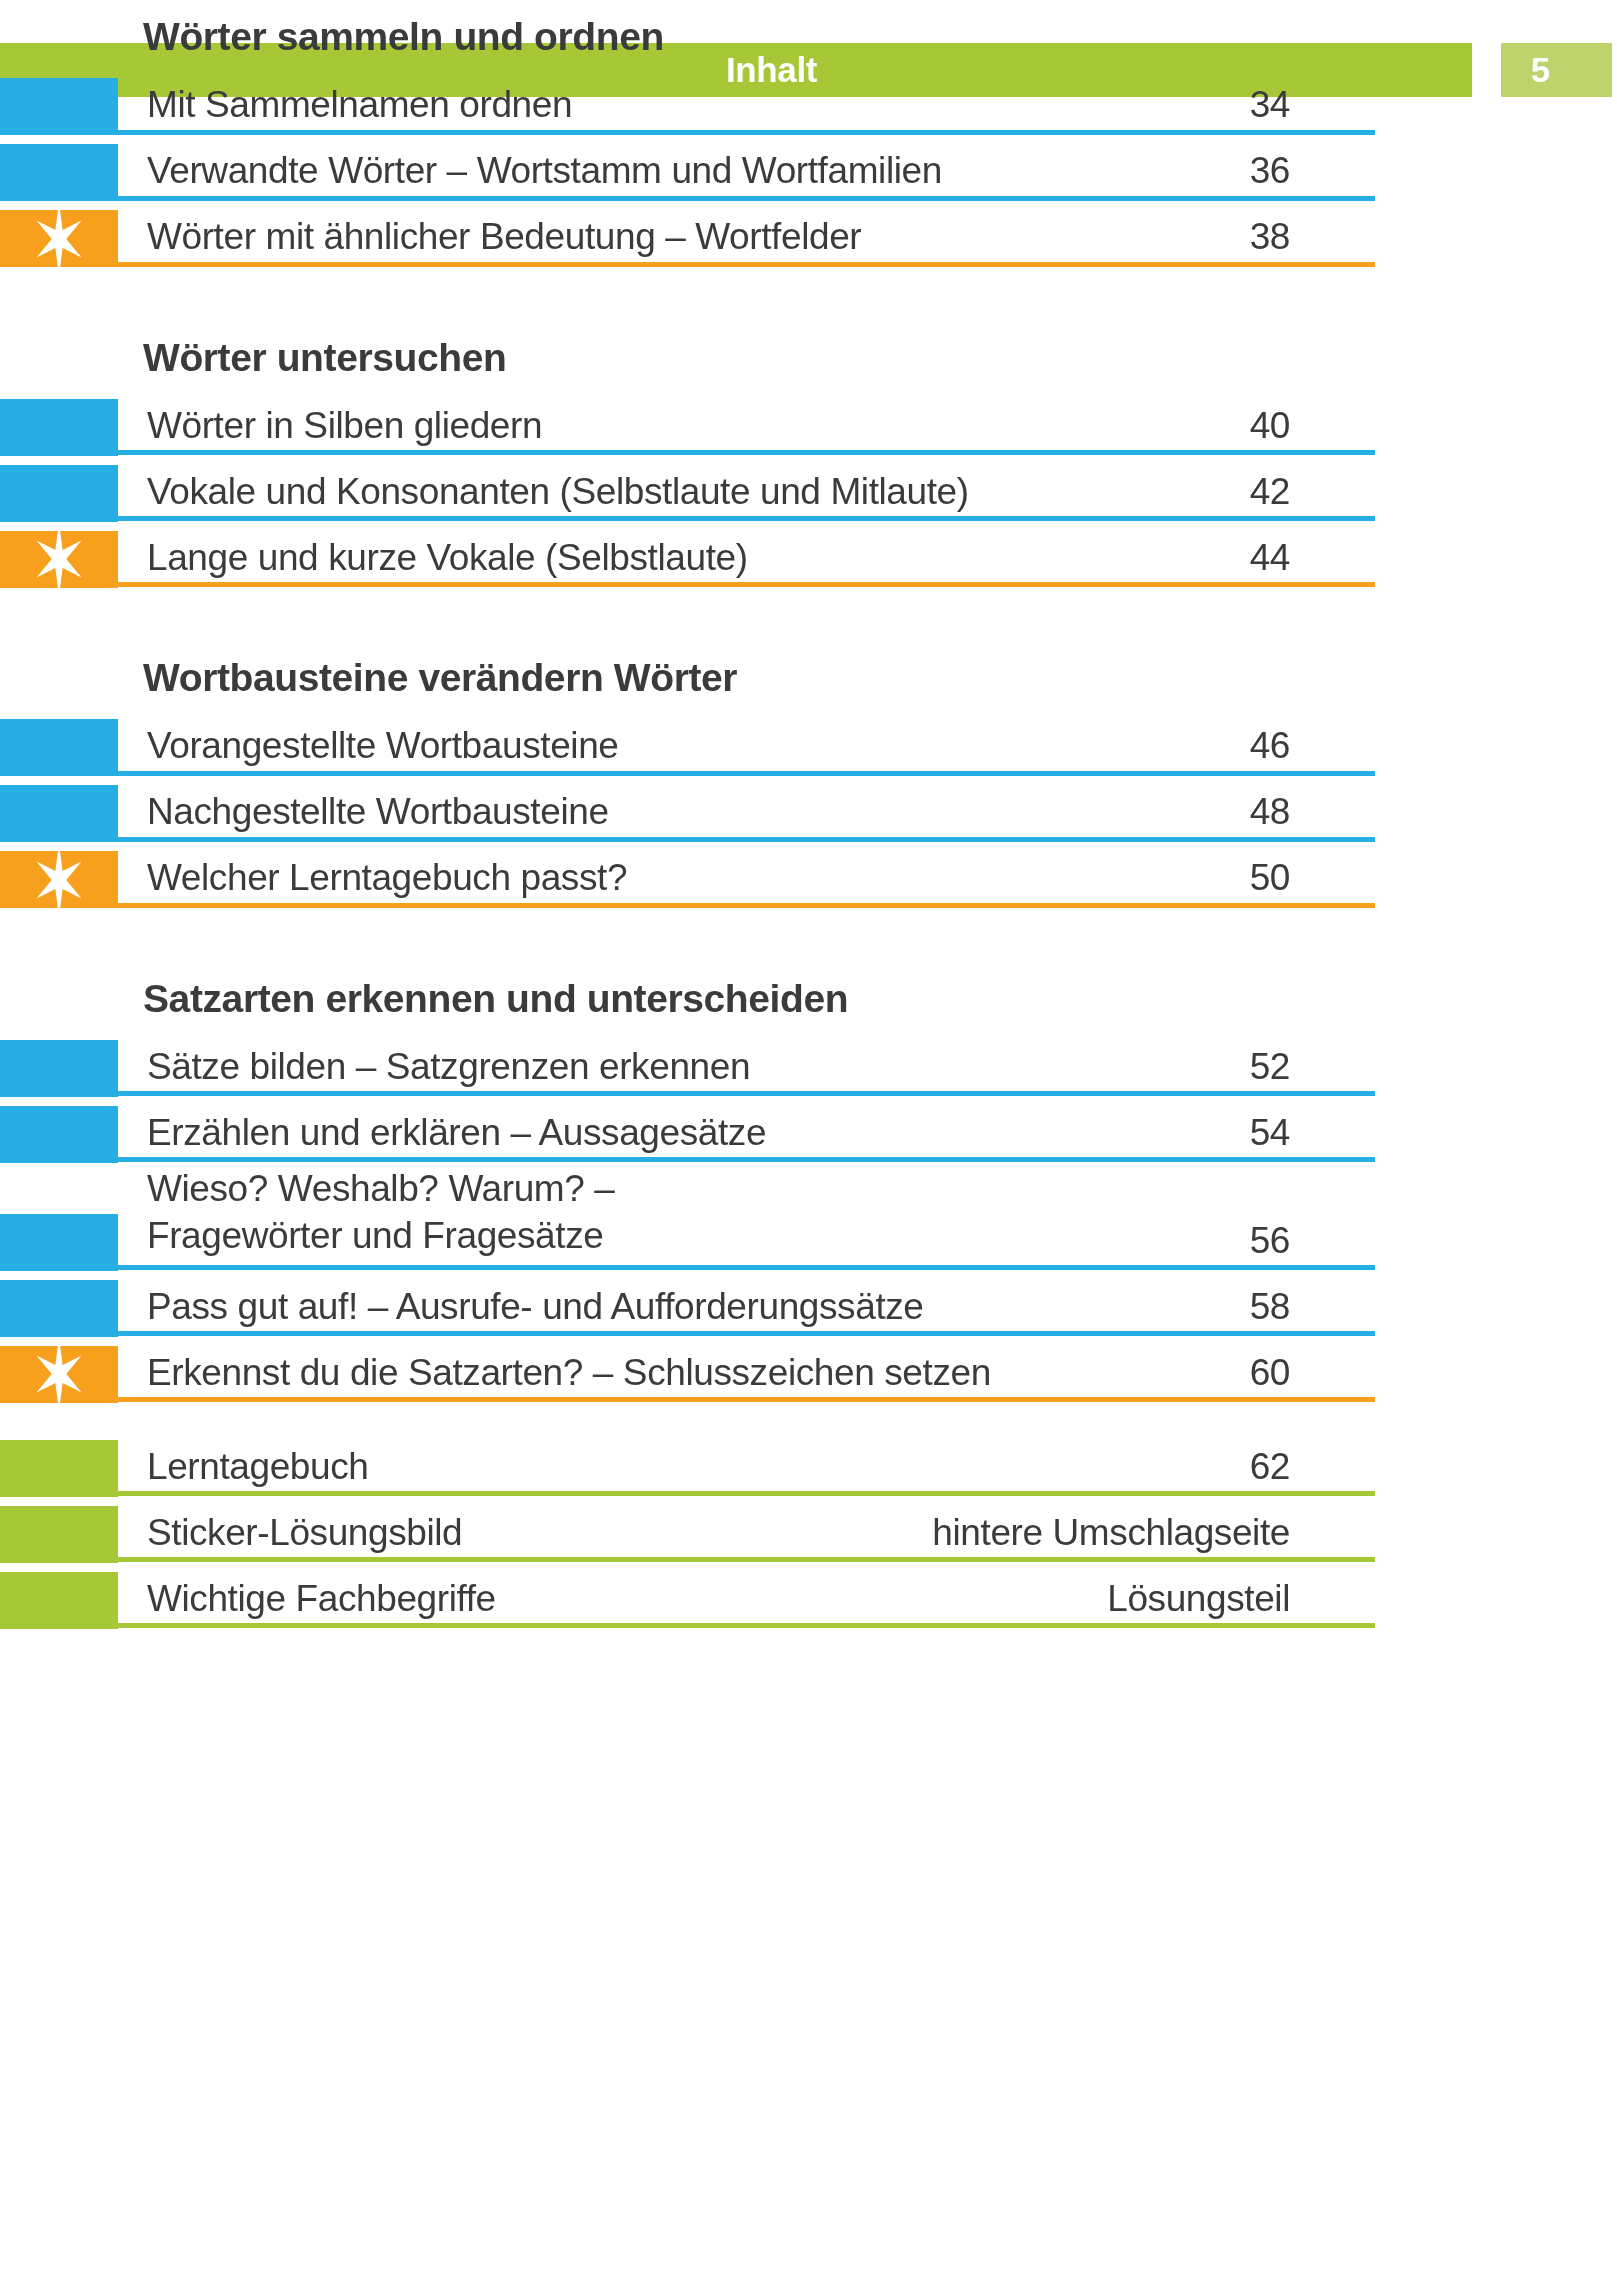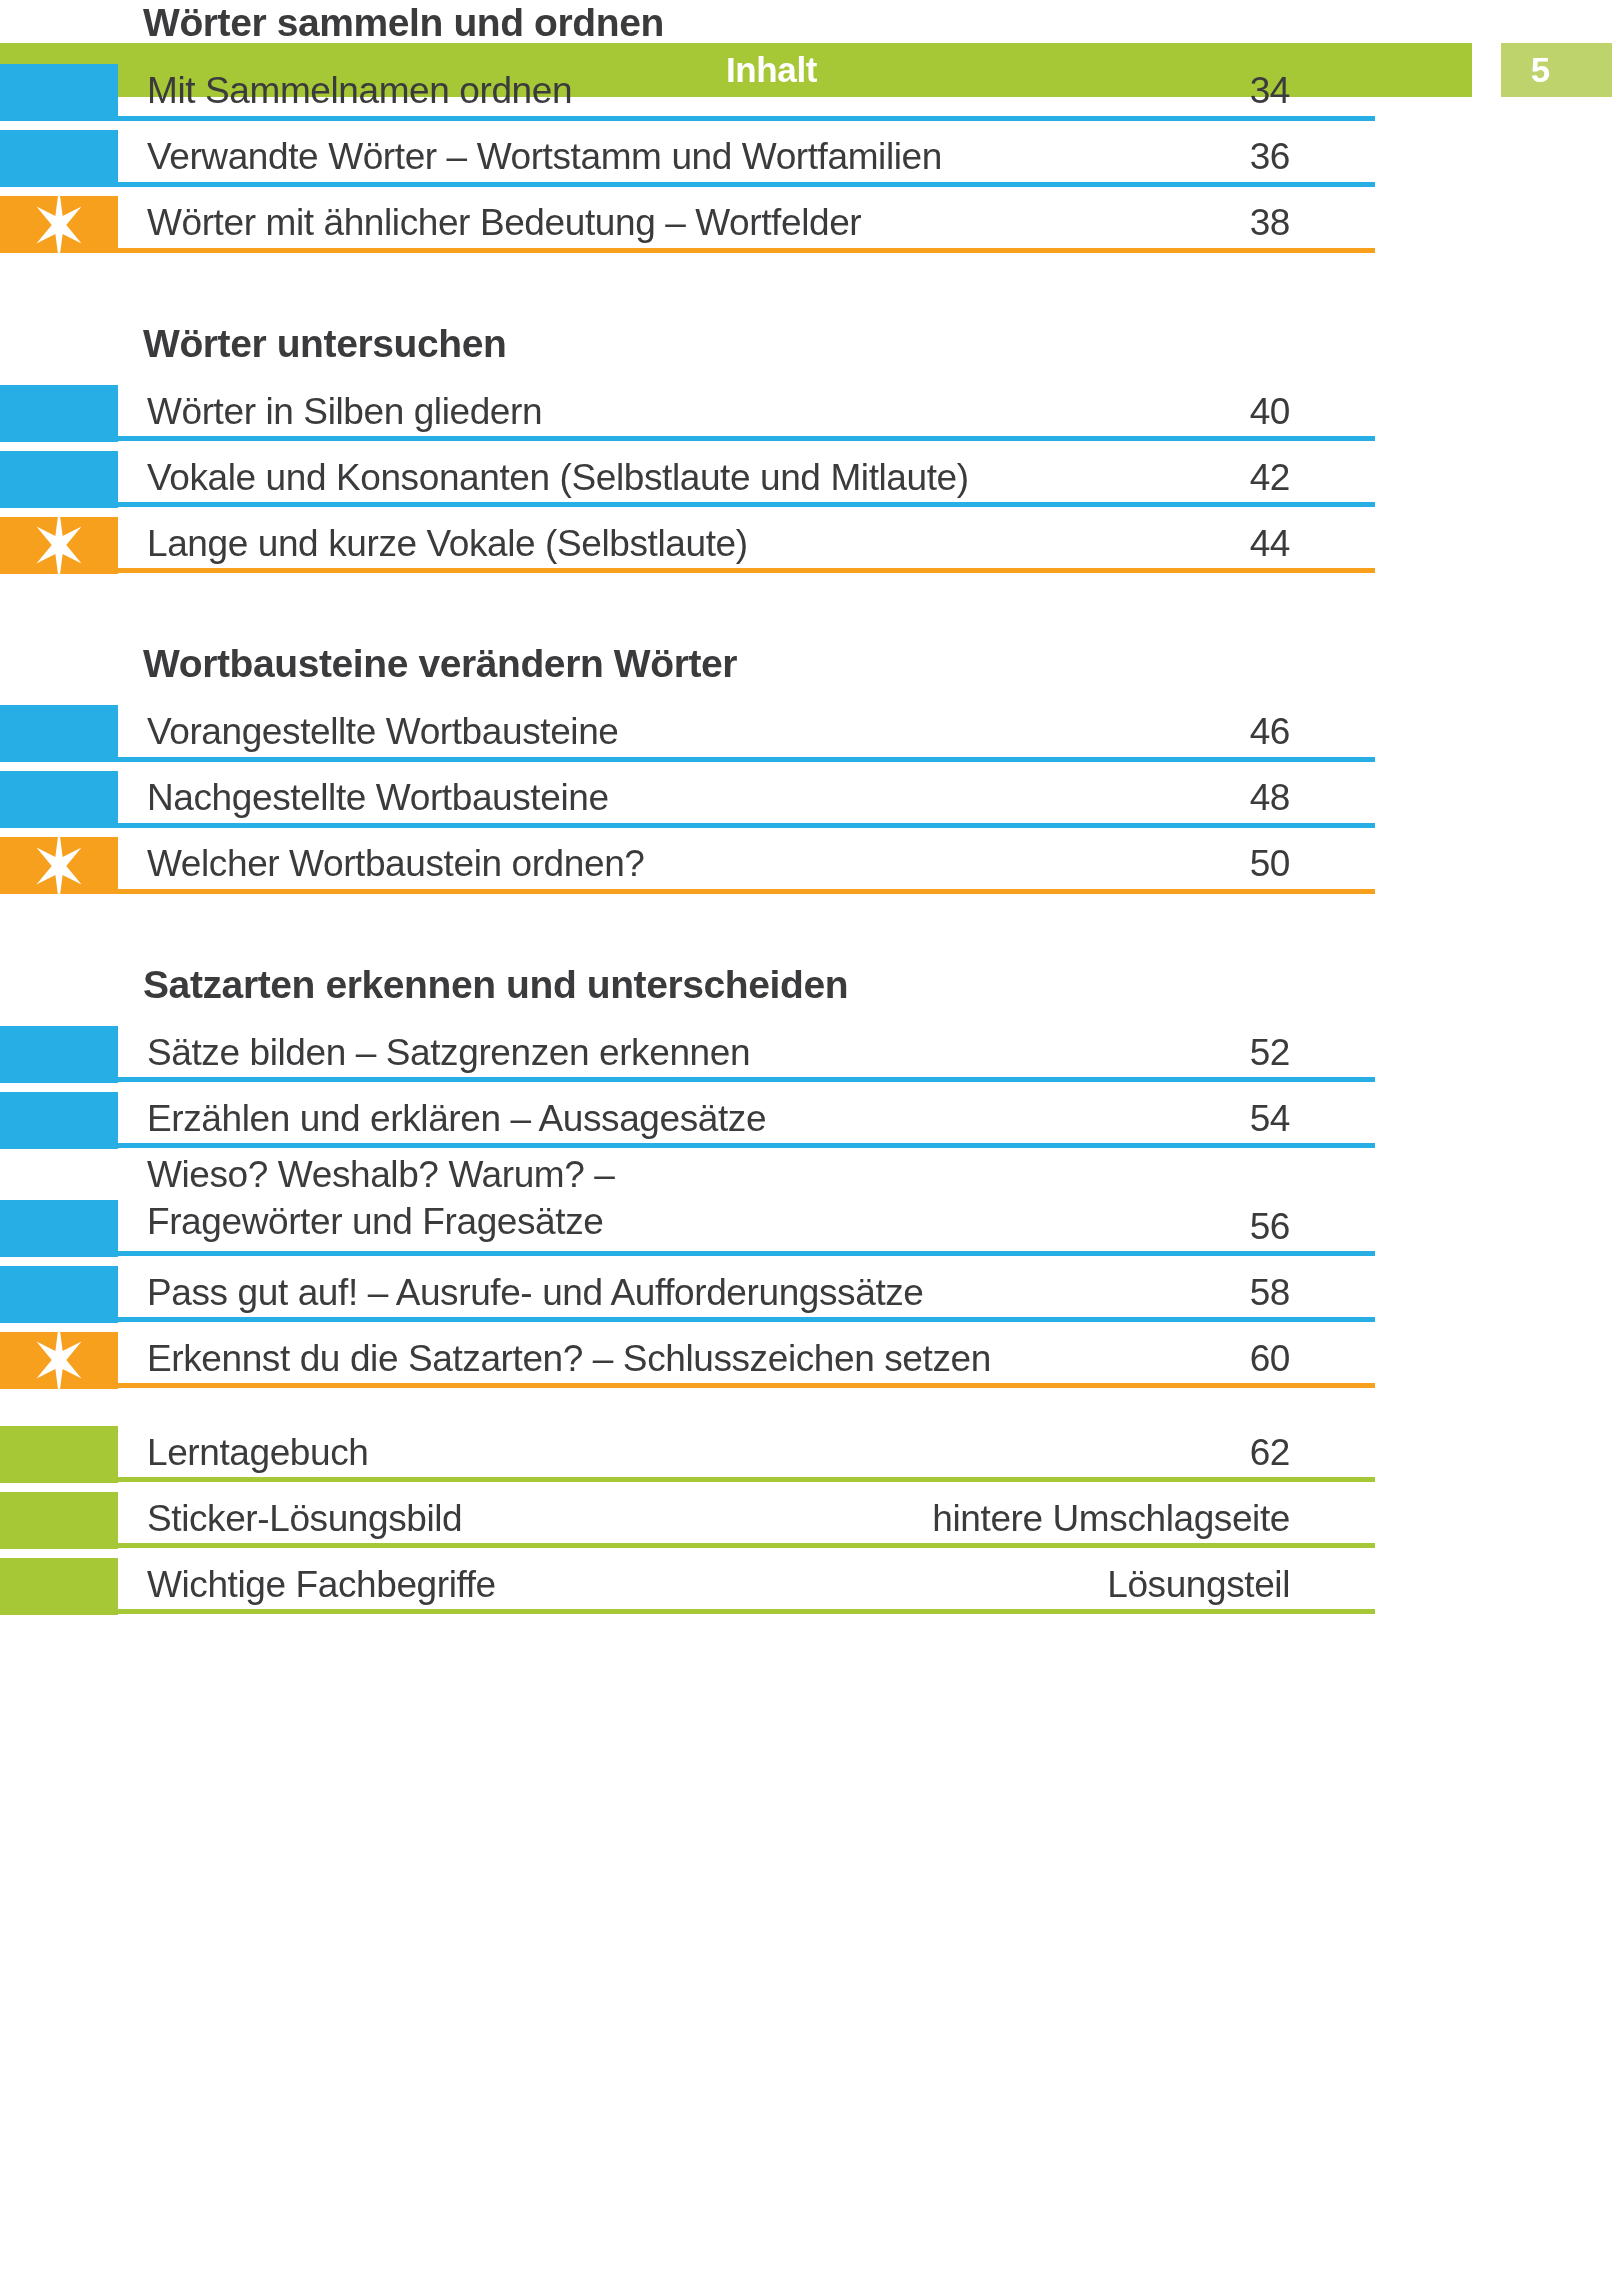--- a/index.html
+++ b/index.html
@@ -27,21 +27,21 @@
   .page-badge {
     position:absolute; top:43px; left:1501px;
     width:111px; height:54px;
     background:#bed36b;
     color:#ffffff; font-size:35px; font-weight:bold;
     line-height:54px; text-align:center;
     padding-right:32px; box-sizing:border-box;
   }
 
   
-  .content { position:absolute; top:0; left:0; width:1436px; }
+  .content { position:absolute; top:14px; left:0; width:1436px; }
 
   .section-heading {
     margin:68px 0 18.5px 143px;
     font-size:39px; font-weight:bold; line-height:45px;
     letter-spacing:-0.4px;
     white-space:nowrap;
   }
   .section:first-child .section-heading { margin-top:0; }
   .section-footer { margin-top:37px; }
 
@@ -157,21 +157,21 @@
       <div class="row-tab"></div>
       <span class="row-label">Nachgestellte Wortbausteine</span>
       <span class="row-page">48</span>
     </div>
     <div class="toc-row c-orange">
       <div class="row-tab">
         <svg class="star-icon" viewBox="0 0 100 100" preserveAspectRatio="none">
           <polygon fill="#ffffff" points="50,0 43,38 6.7,25 36,50 6.7,75 43,62 50,100 57,62 93.3,75 64,50 93.3,25 57,38"></polygon>
         </svg>
       </div>
-      <span class="row-label">Welcher Wortbaustein ordnen?</span>
+      <span class="row-label">Welcher Lerntagebuch passt?</span>
       <span class="row-page">50</span>
     </div>
   </div>
 
   <div class="section">
     <div class="section-heading">Satzarten erkennen und unterscheiden</div>
 
     <div class="toc-row c-blue">
       <div class="row-tab"></div>
       <span class="row-label">Sätze bilden – Satzgrenzen erkennen</span>

